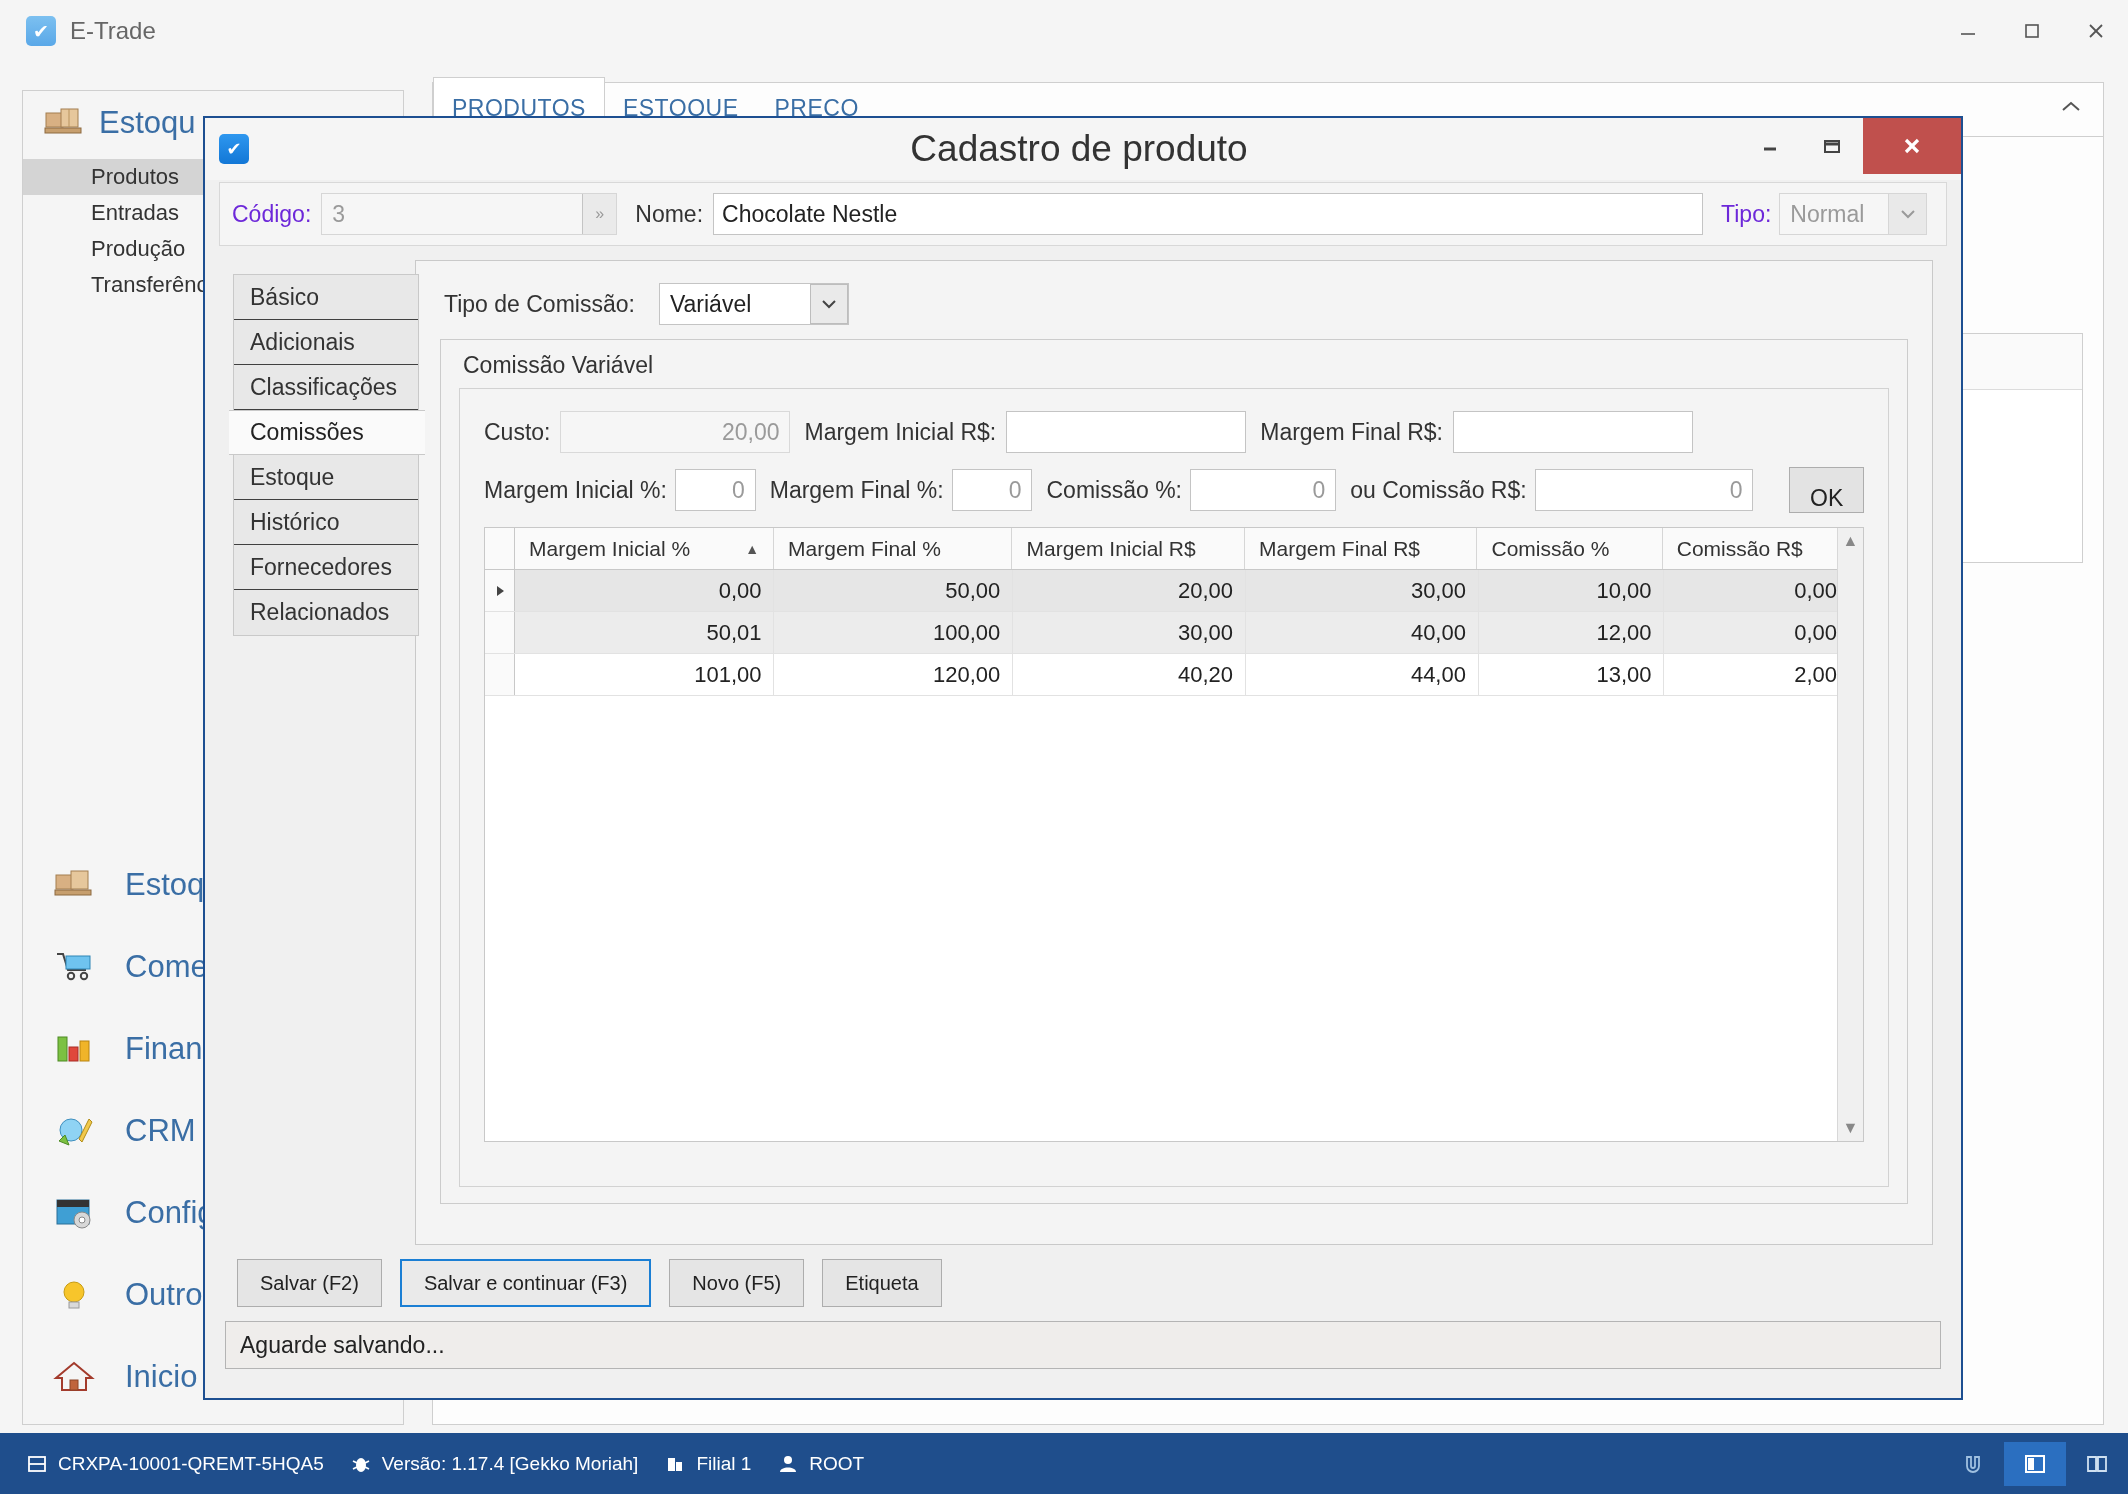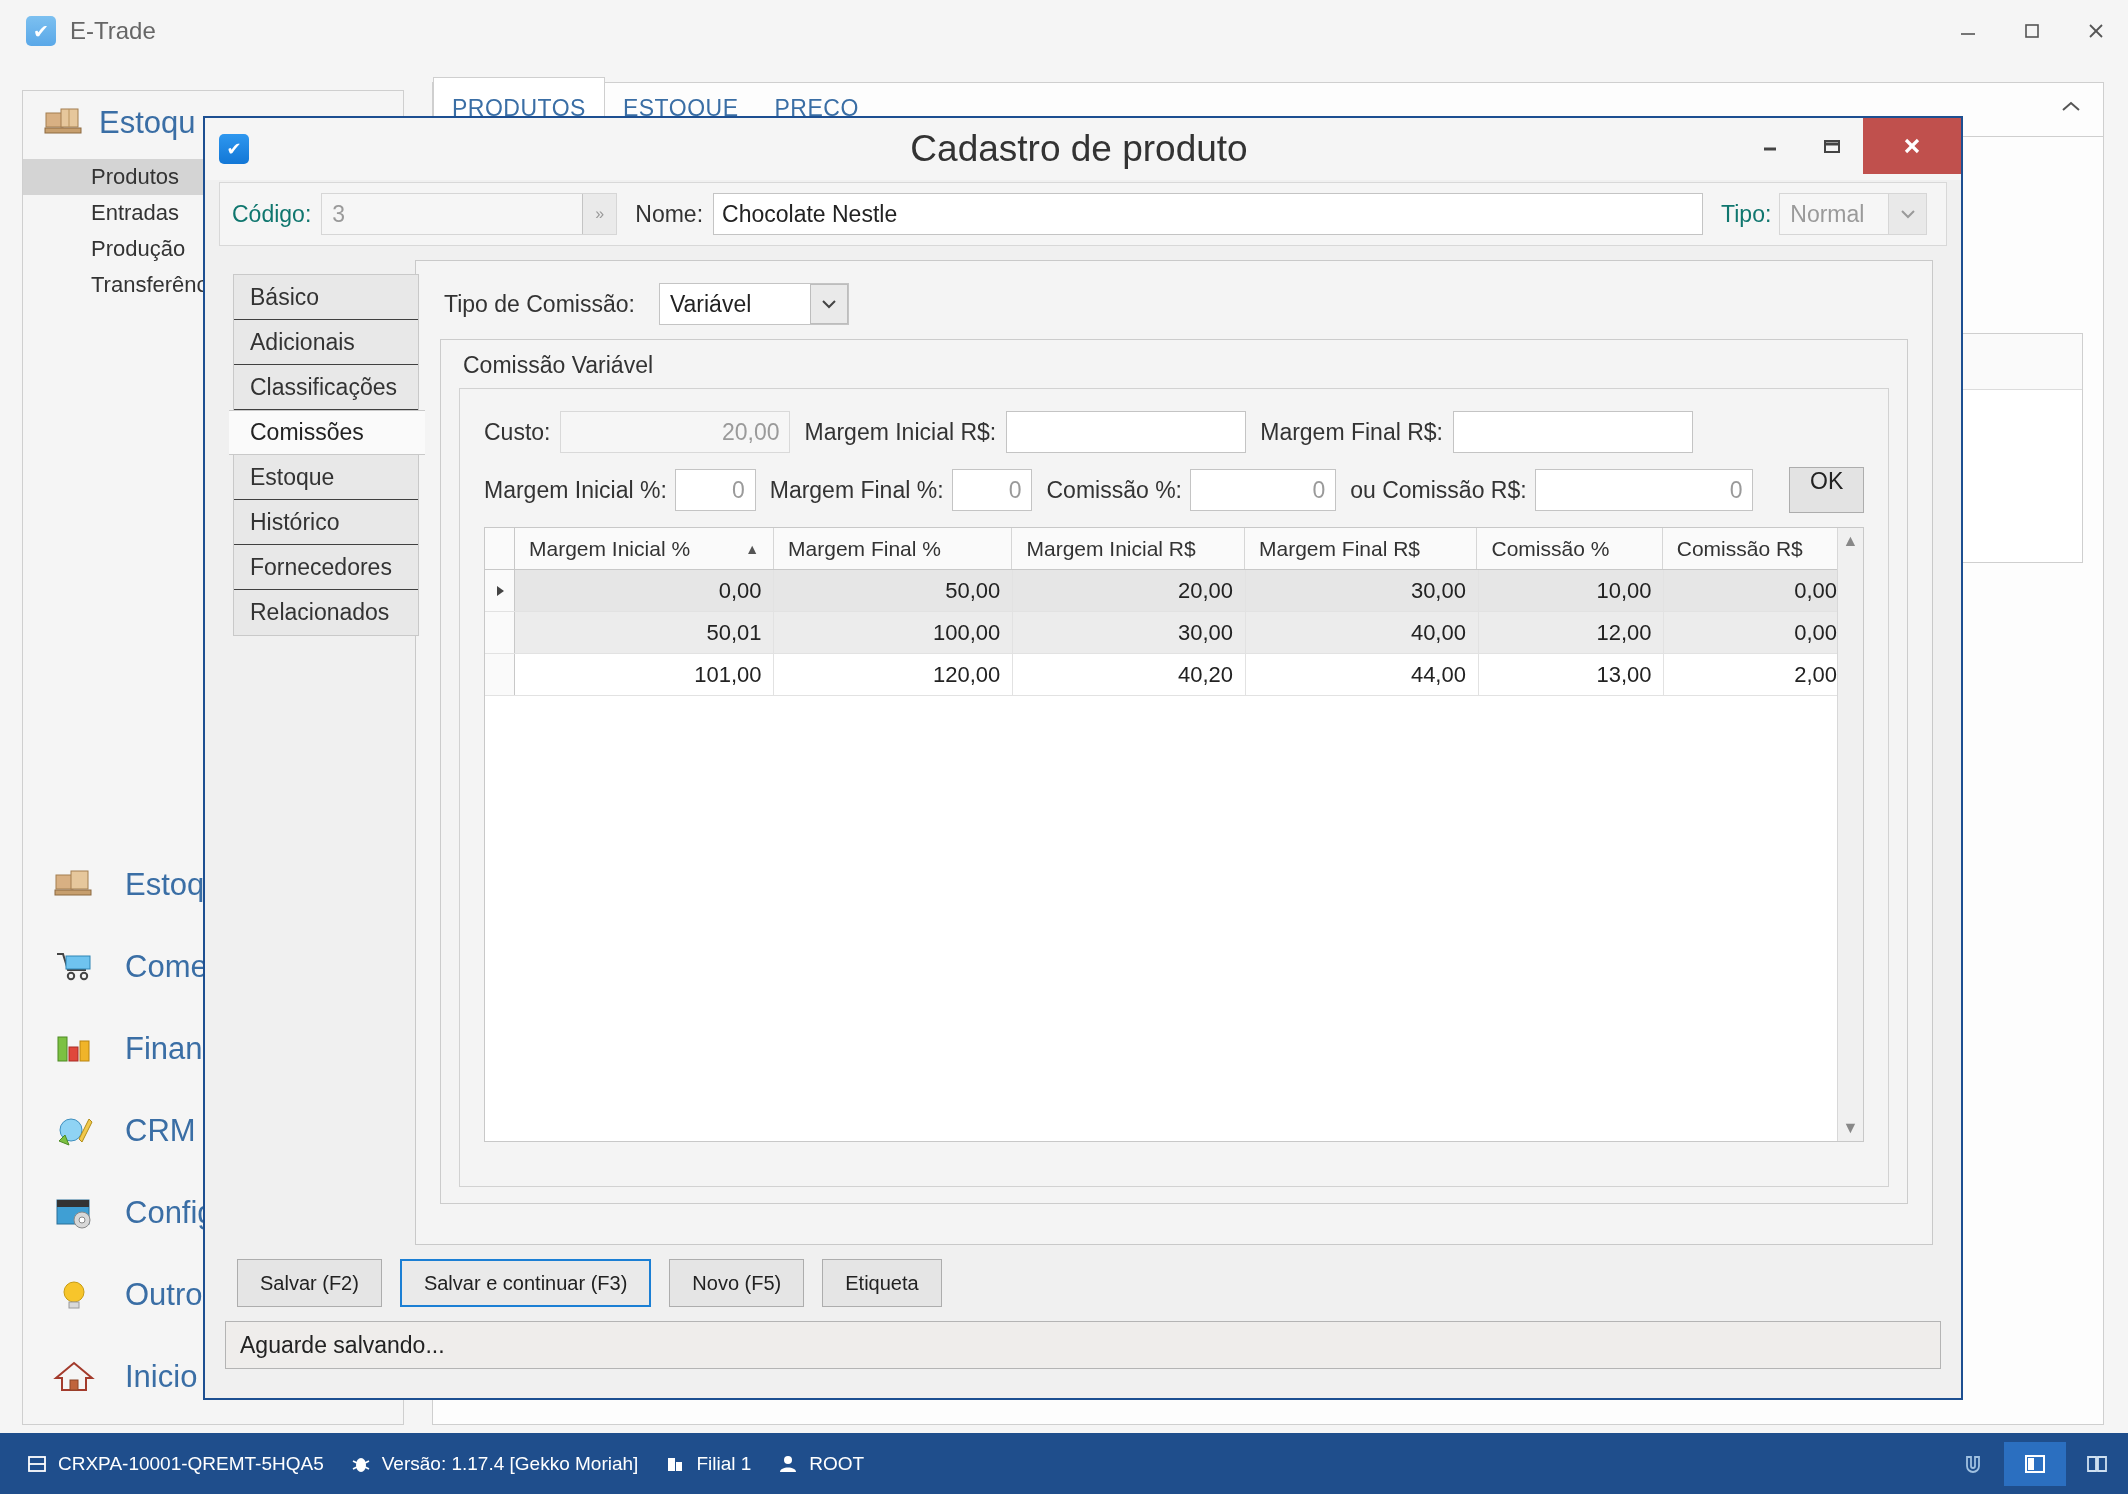--- a/index.html
+++ b/index.html
@@ -157,21 +157,21 @@
   .dlg-body { position: relative; padding: 0 14px; }
 
   
   .hdr-row {
     display: flex; align-items: center;
     height: 64px; padding: 0 12px;
     border: 1px solid #d8d8d8; background: #f5f5f5;
     margin-top: 2px;
   }
   .lbl { font-size: 23px; color: #333; white-space: nowrap; }
-  .lbl.dim { color: #0f766e; }
+  .lbl.dim { color: #6d28d9; }
   .field {
     border: 1px solid #c4c4c4; background: #fff; height: 42px;
     display: flex; align-items: center;
     font-size: 23px; color: #222; padding: 0 8px;
   }
   .field.ro { background: #f6f6f6; color: #9a9a9a; border-color: #d6d6d6; }
   .spin-btn {
     width: 34px; height: 40px; border-left: 1px solid #c4c4c4;
     background: #eaeaea; display: flex; align-items: center; justify-content: center;
     color: #999; font-size: 16px; flex: none;
@@ -221,21 +221,21 @@
   .inputs-wrap { padding: 22px 24px 0 24px; }
   .in-row { display: flex; align-items: center; margin-bottom: 14px; }
   .num {
     border: 1px solid #c4c4c4; background: #fff; height: 42px;
     display: flex; align-items: center; justify-content: flex-end;
     padding-right: 10px; font-size: 23px; color: #9a9a9a;
   }
   .num.ro { background: #f6f6f6; border-color: #d9d9d9; }
   .ok-btn {
     width: 82px; height: 46px; border: 1px solid #adadad;
-    background: #e3e3e3; display: flex; align-items: flex-start; justify-content: center;
+    background: #e3e3e3; display: flex; align-items: flex-end; justify-content: center;
     font-size: 23px; color: #222;
   }
 
   
   .dgrid {
     margin: 6px 24px 0 24px;
     border: 1px solid #c8c8c8; background: #fff;
     height: 615px; position: relative;
   }
   .dg-head { display: flex; height: 42px; border-bottom: 1px solid #c8c8c8; background: #fafafa; }

